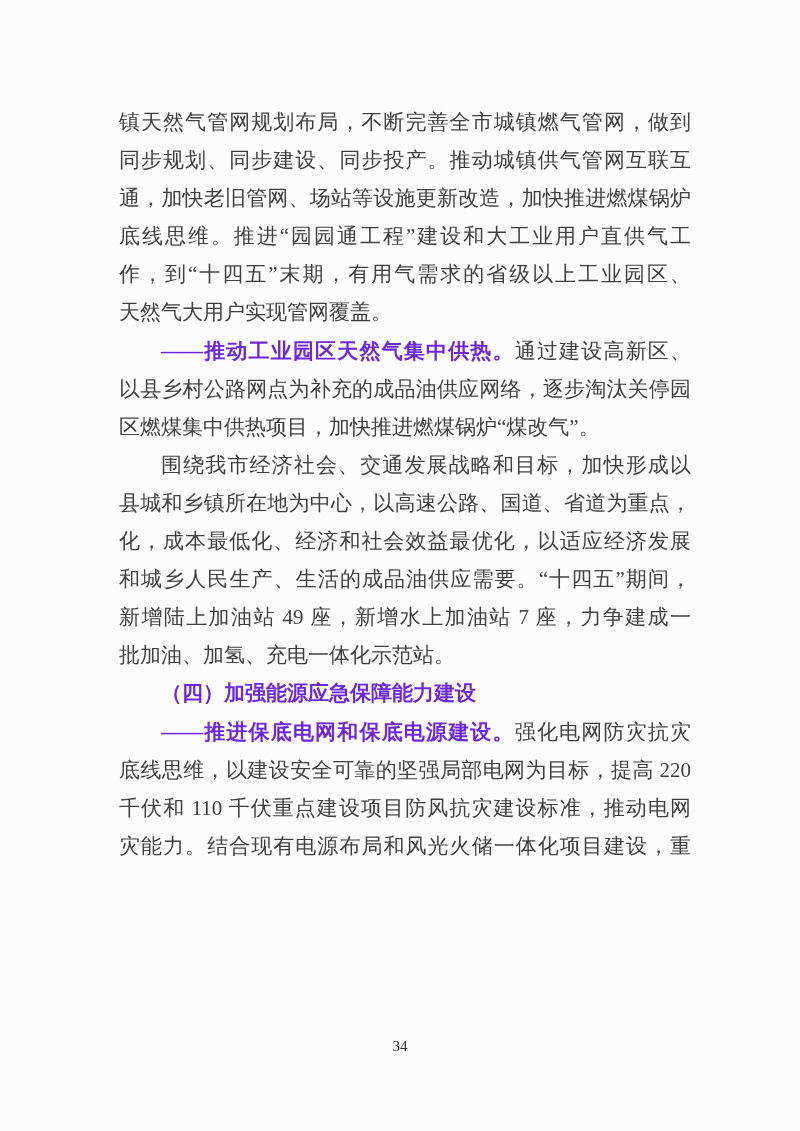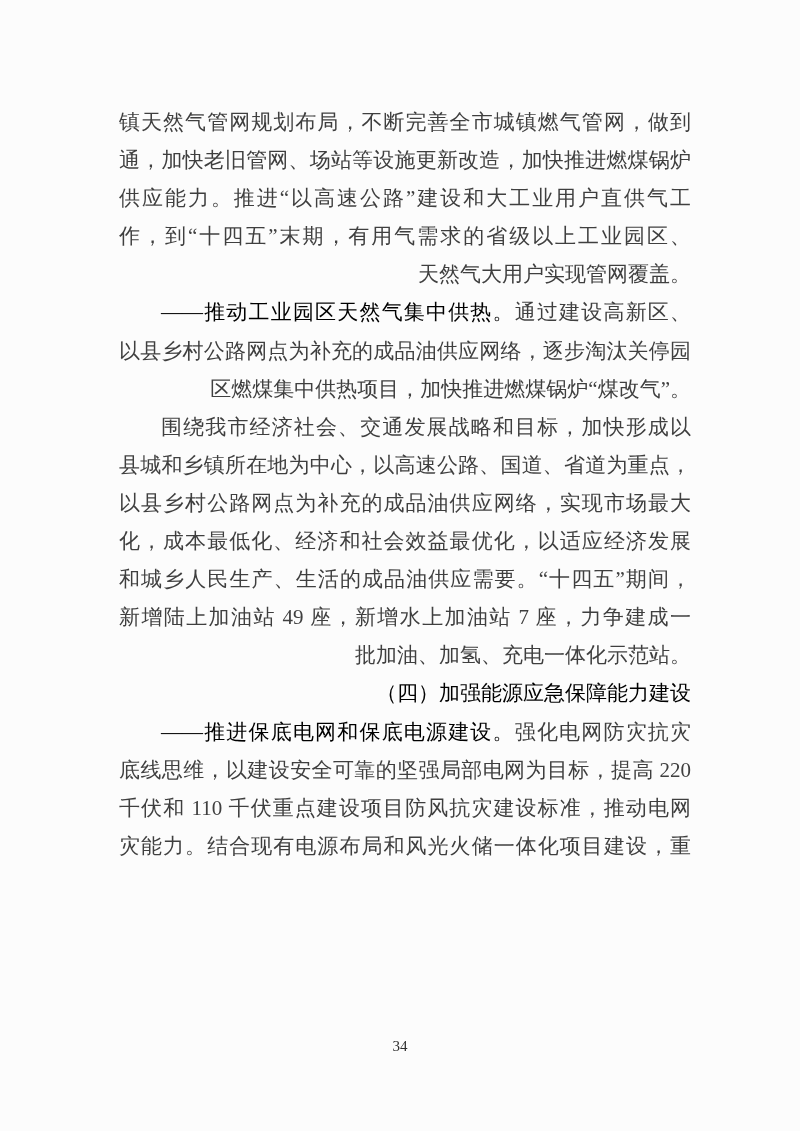--- a/index.html
+++ b/index.html
@@ -23,37 +23,37 @@
   }
   .paragraph {
     margin: 0;
     padding: 0;
   }
   .text-line {
     font-size: 21px;
     line-height: 38.1px;
     height: 38.1px;
     color: #3f3f3f;
-    text-align: right;
+    text-align: left;
     overflow: hidden;
   }
   .text-line.fill {
     text-align: justify;
     text-align-last: justify;
     text-justify: inter-character;
   }
   .text-line.indented {
     padding-left: 42px;
   }
   .seg {
     font-weight: normal;
   }
   .seg.bold {
-    font-weight: 400;
-    color: #000000;
+    font-weight: 700;
+    color: #6d28d9;
   }
   .footer {
     position: absolute;
     left: 0;
     top: 1037px;
     width: 100%;
     text-align: center;
   }
   .page-number {
     font-size: 15px;
@@ -61,34 +61,34 @@
     font-family: "Liberation Serif", "DejaVu Serif", serif;
   }
 </style>
 </head>
 <body>
 
 <div class="page">
   <div class="text-block">
       <div class="paragraph">
         <div class="text-line fill"><span class="seg">镇天然气管网规划布局，不断完善全市城镇燃气管网，做到</span></div>
+        <div class="text-line fill"><span class="seg">同步规划、同步建设、同步投产。推动城镇供气管网互联互</span></div>
         <div class="text-line fill"><span class="seg">通，加快老旧管网、场站等设施更新改造，加快推进燃煤锅炉</span></div>
-        <div class="text-line fill"><span class="seg">供应能力。推进“以高速公路”建设和大工业用户直供气工</span></div>
+        <div class="text-line fill"><span class="seg">底线思维。推进“园园通工程”建设和大工业用户直供气工</span></div>
         <div class="text-line fill"><span class="seg">作，到“十四五”末期，有用气需求的省级以上工业园区、</span></div>
         <div class="text-line"><span class="seg">天然气大用户实现管网覆盖。</span></div>
       </div>
       <div class="paragraph">
         <div class="text-line fill indented"><span class="seg bold">——推动工业园区天然气集中供热。</span><span class="seg">通过建设高新区、</span></div>
         <div class="text-line fill"><span class="seg">以县乡村公路网点为补充的成品油供应网络，逐步淘汰关停园</span></div>
         <div class="text-line"><span class="seg">区燃煤集中供热项目，加快推进燃煤锅炉“煤改气”。</span></div>
       </div>
       <div class="paragraph">
         <div class="text-line fill indented"><span class="seg">围绕我市经济社会、交通发展战略和目标，加快形成以</span></div>
         <div class="text-line fill"><span class="seg">县城和乡镇所在地为中心，以高速公路、国道、省道为重点，</span></div>
-        <div class="text-line fill"><span class="seg">以县乡村公路网点为补充的成品油供应网络，实现市场最大</span></div>
         <div class="text-line fill"><span class="seg">化，成本最低化、经济和社会效益最优化，以适应经济发展</span></div>
         <div class="text-line fill"><span class="seg">和城乡人民生产、生活的成品油供应需要。“十四五”期间，</span></div>
         <div class="text-line fill"><span class="seg">新增陆上加油站 49 座，新增水上加油站 7 座，力争建成一</span></div>
         <div class="text-line"><span class="seg">批加油、加氢、充电一体化示范站。</span></div>
       </div>
       <div class="paragraph">
         <div class="text-line indented"><span class="seg bold">（四）加强能源应急保障能力建设</span></div>
       </div>
       <div class="paragraph">
         <div class="text-line fill indented"><span class="seg bold">——推进保底电网和保底电源建设。</span><span class="seg">强化电网防灾抗灾</span></div>

